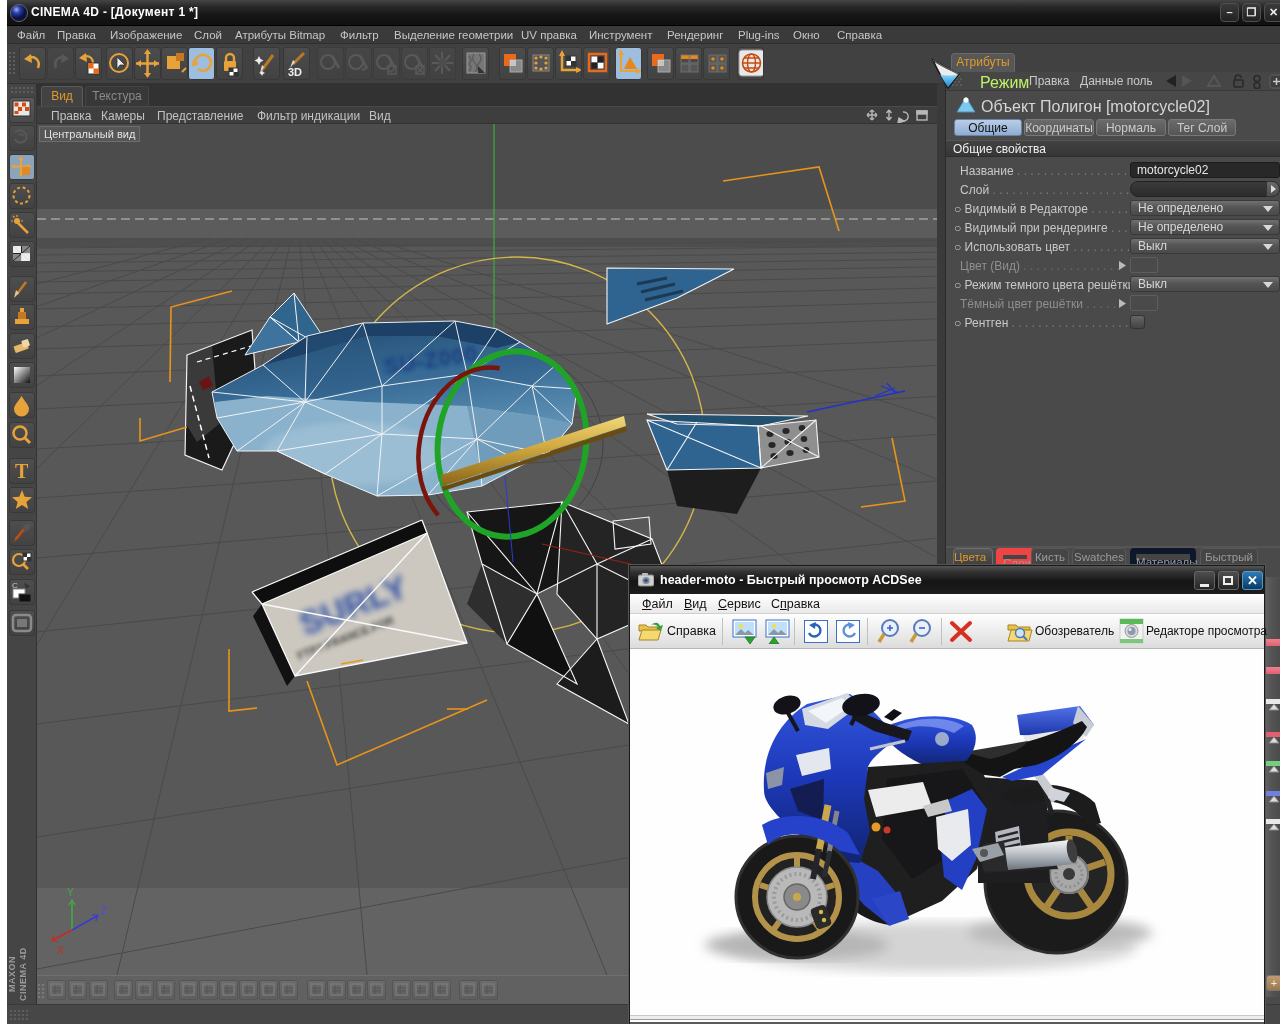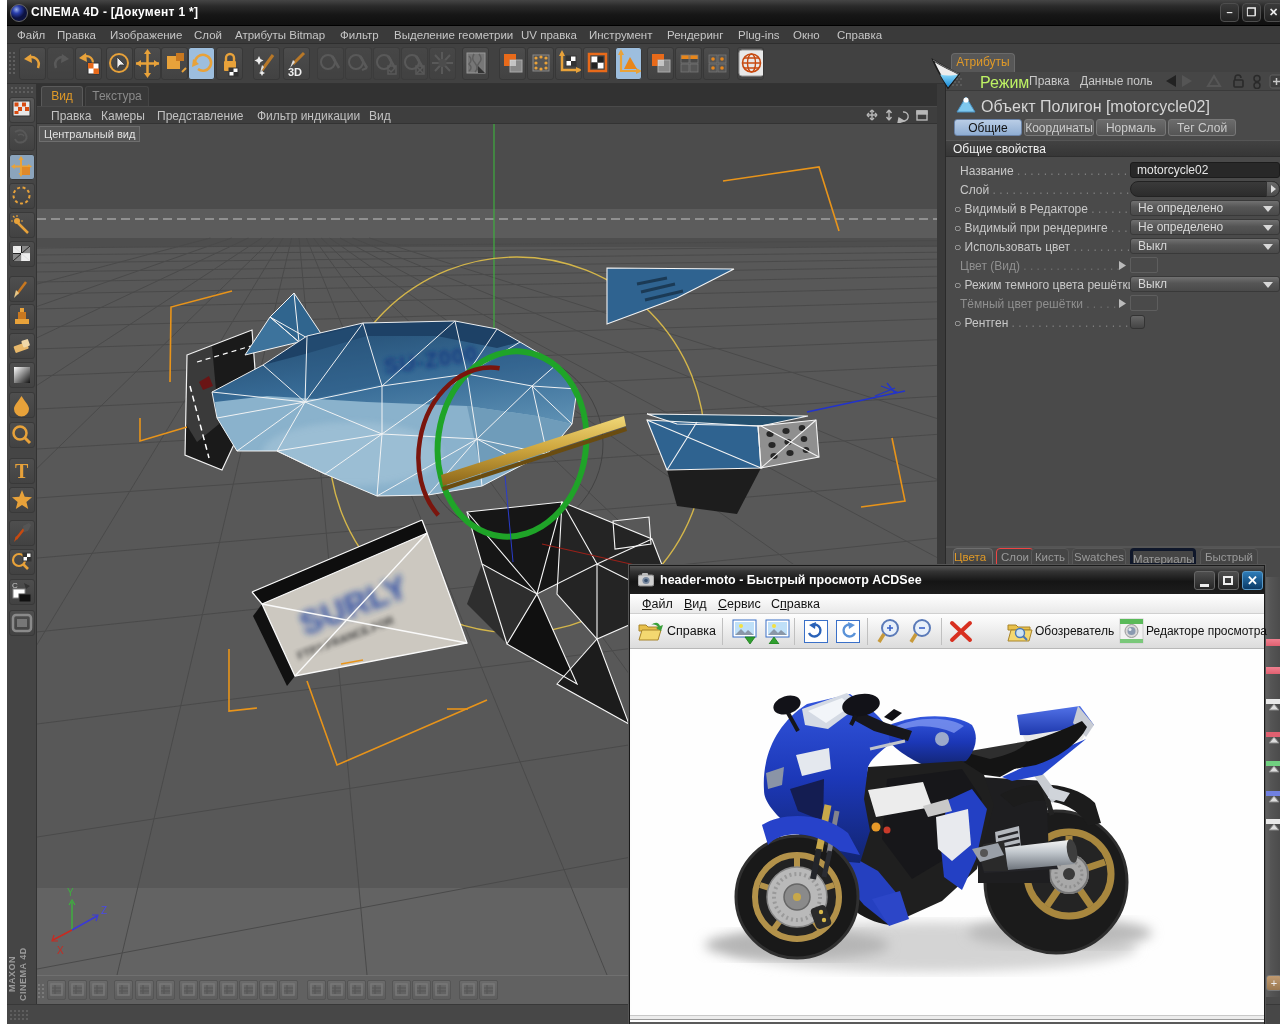--- a/index.html
+++ b/index.html
@@ -797,24 +797,24 @@
     <span class="plabel dim" style="left:14px;top:225px">Тёмный цвет решётки <span style="color:#6f6f6f">. . . . .</span></span>
     <svg class="abs" style="left:172px;top:227px" width="10" height="10">
         <polygon points="1,0 8,4.5 1,9" fill="#bbb"></polygon>
       </svg>
     <div class="abs" style="left:184px;top:223px;width:28px;height:16px;background:#4a4a4a;border:1px solid #5e5e5e;border-radius:2px"></div>
     <span class="plabel" style="left:8px;top:244px">○ Рентген <span style="color:#7f7f7f">. . . . . . . . . . . . . . . . . . . .</span></span>
     <div class="abs" style="left:184px;top:243px;width:15px;height:14px;background:linear-gradient(#666,#444);border:1px solid #333;border-radius:3px"></div>
 
     <div class="abs" style="left:0;top:474px;width:342px;height:2px;background:#555"></div>
     <div class="abs" style="left:7px;top:476px;width:40px;height:18px;background:linear-gradient(#565656,#3f3f3f);border:1px solid #6e6e6e;border-radius:4px 4px 0 0;color:#e09a28;font-size:11.5px;text-align:left;line-height:17px">Цвета</div>
-    <div class="abs" style="left:50px;top:476px;width:38px;height:18px;background:#454545;border:1px solid #ef4444;border-radius:4px 4px 0 0;color:#9a9a9a;font-size:11.5px;text-align:center;line-height:17px">Слои</div>
+    <div class="abs" style="left:50px;top:476px;width:38px;height:18px;background:#454545;border:7px solid #ef4444;border-radius:4px 4px 0 0;color:#9a9a9a;font-size:11.5px;text-align:center;line-height:17px">Слои</div>
     <div class="abs" style="left:85px;top:476px;width:38px;height:18px;background:#454545;border:1px solid #585858;border-radius:4px 4px 0 0;color:#9a9a9a;font-size:11.5px;text-align:center;line-height:17px">Кисть</div>
     <div class="abs" style="left:126px;top:476px;width:54px;height:18px;background:#454545;border:1px solid #585858;border-radius:4px 4px 0 0;color:#9a9a9a;font-size:11.5px;text-align:center;line-height:17px">Swatches</div>
-    <div class="abs" style="left:184px;top:476px;width:66px;height:18px;background:#454545;border:3px solid #0f172a;border-radius:4px 4px 0 0;color:#9a9a9a;font-size:11.5px;text-align:center;line-height:17px">Материалы</div>
+    <div class="abs" style="left:184px;top:476px;width:66px;height:18px;background:#454545;border:6px solid #0f172a;border-radius:4px 4px 0 0;color:#9a9a9a;font-size:11.5px;text-align:center;line-height:17px">Материалы</div>
     <div class="abs" style="left:254px;top:476px;width:58px;height:18px;background:#454545;border:1px solid #585858;border-radius:4px 4px 0 0;color:#9a9a9a;font-size:11.5px;text-align:center;line-height:17px">Быстрый</div>
 
     <div class="abs" style="left:0;top:495px;width:342px;height:437px;background:#4a4a4a">
       <div class="abs" style="left:316px;top:10px;width:22px;height:420px;background:linear-gradient(90deg,#6a6a6a,#555 40%,#474747)"></div>
       <div class="abs" style="left:318px;top:72px;width:18px;height:7px;background:linear-gradient(#f08090,#e06070)"></div>
       <div class="abs" style="left:318px;top:100px;width:18px;height:7px;background:linear-gradient(#f08090,#e06070)"></div>
       <svg class="abs" style="left:318px;top:132px" width="18" height="12">
           <rect x="0" y="0" width="18" height="5" fill="#e8e8e8"></rect>
           <polygon points="5,11 10,5 15,11" fill="#ddd" stroke="#888"></polygon>
         </svg>

